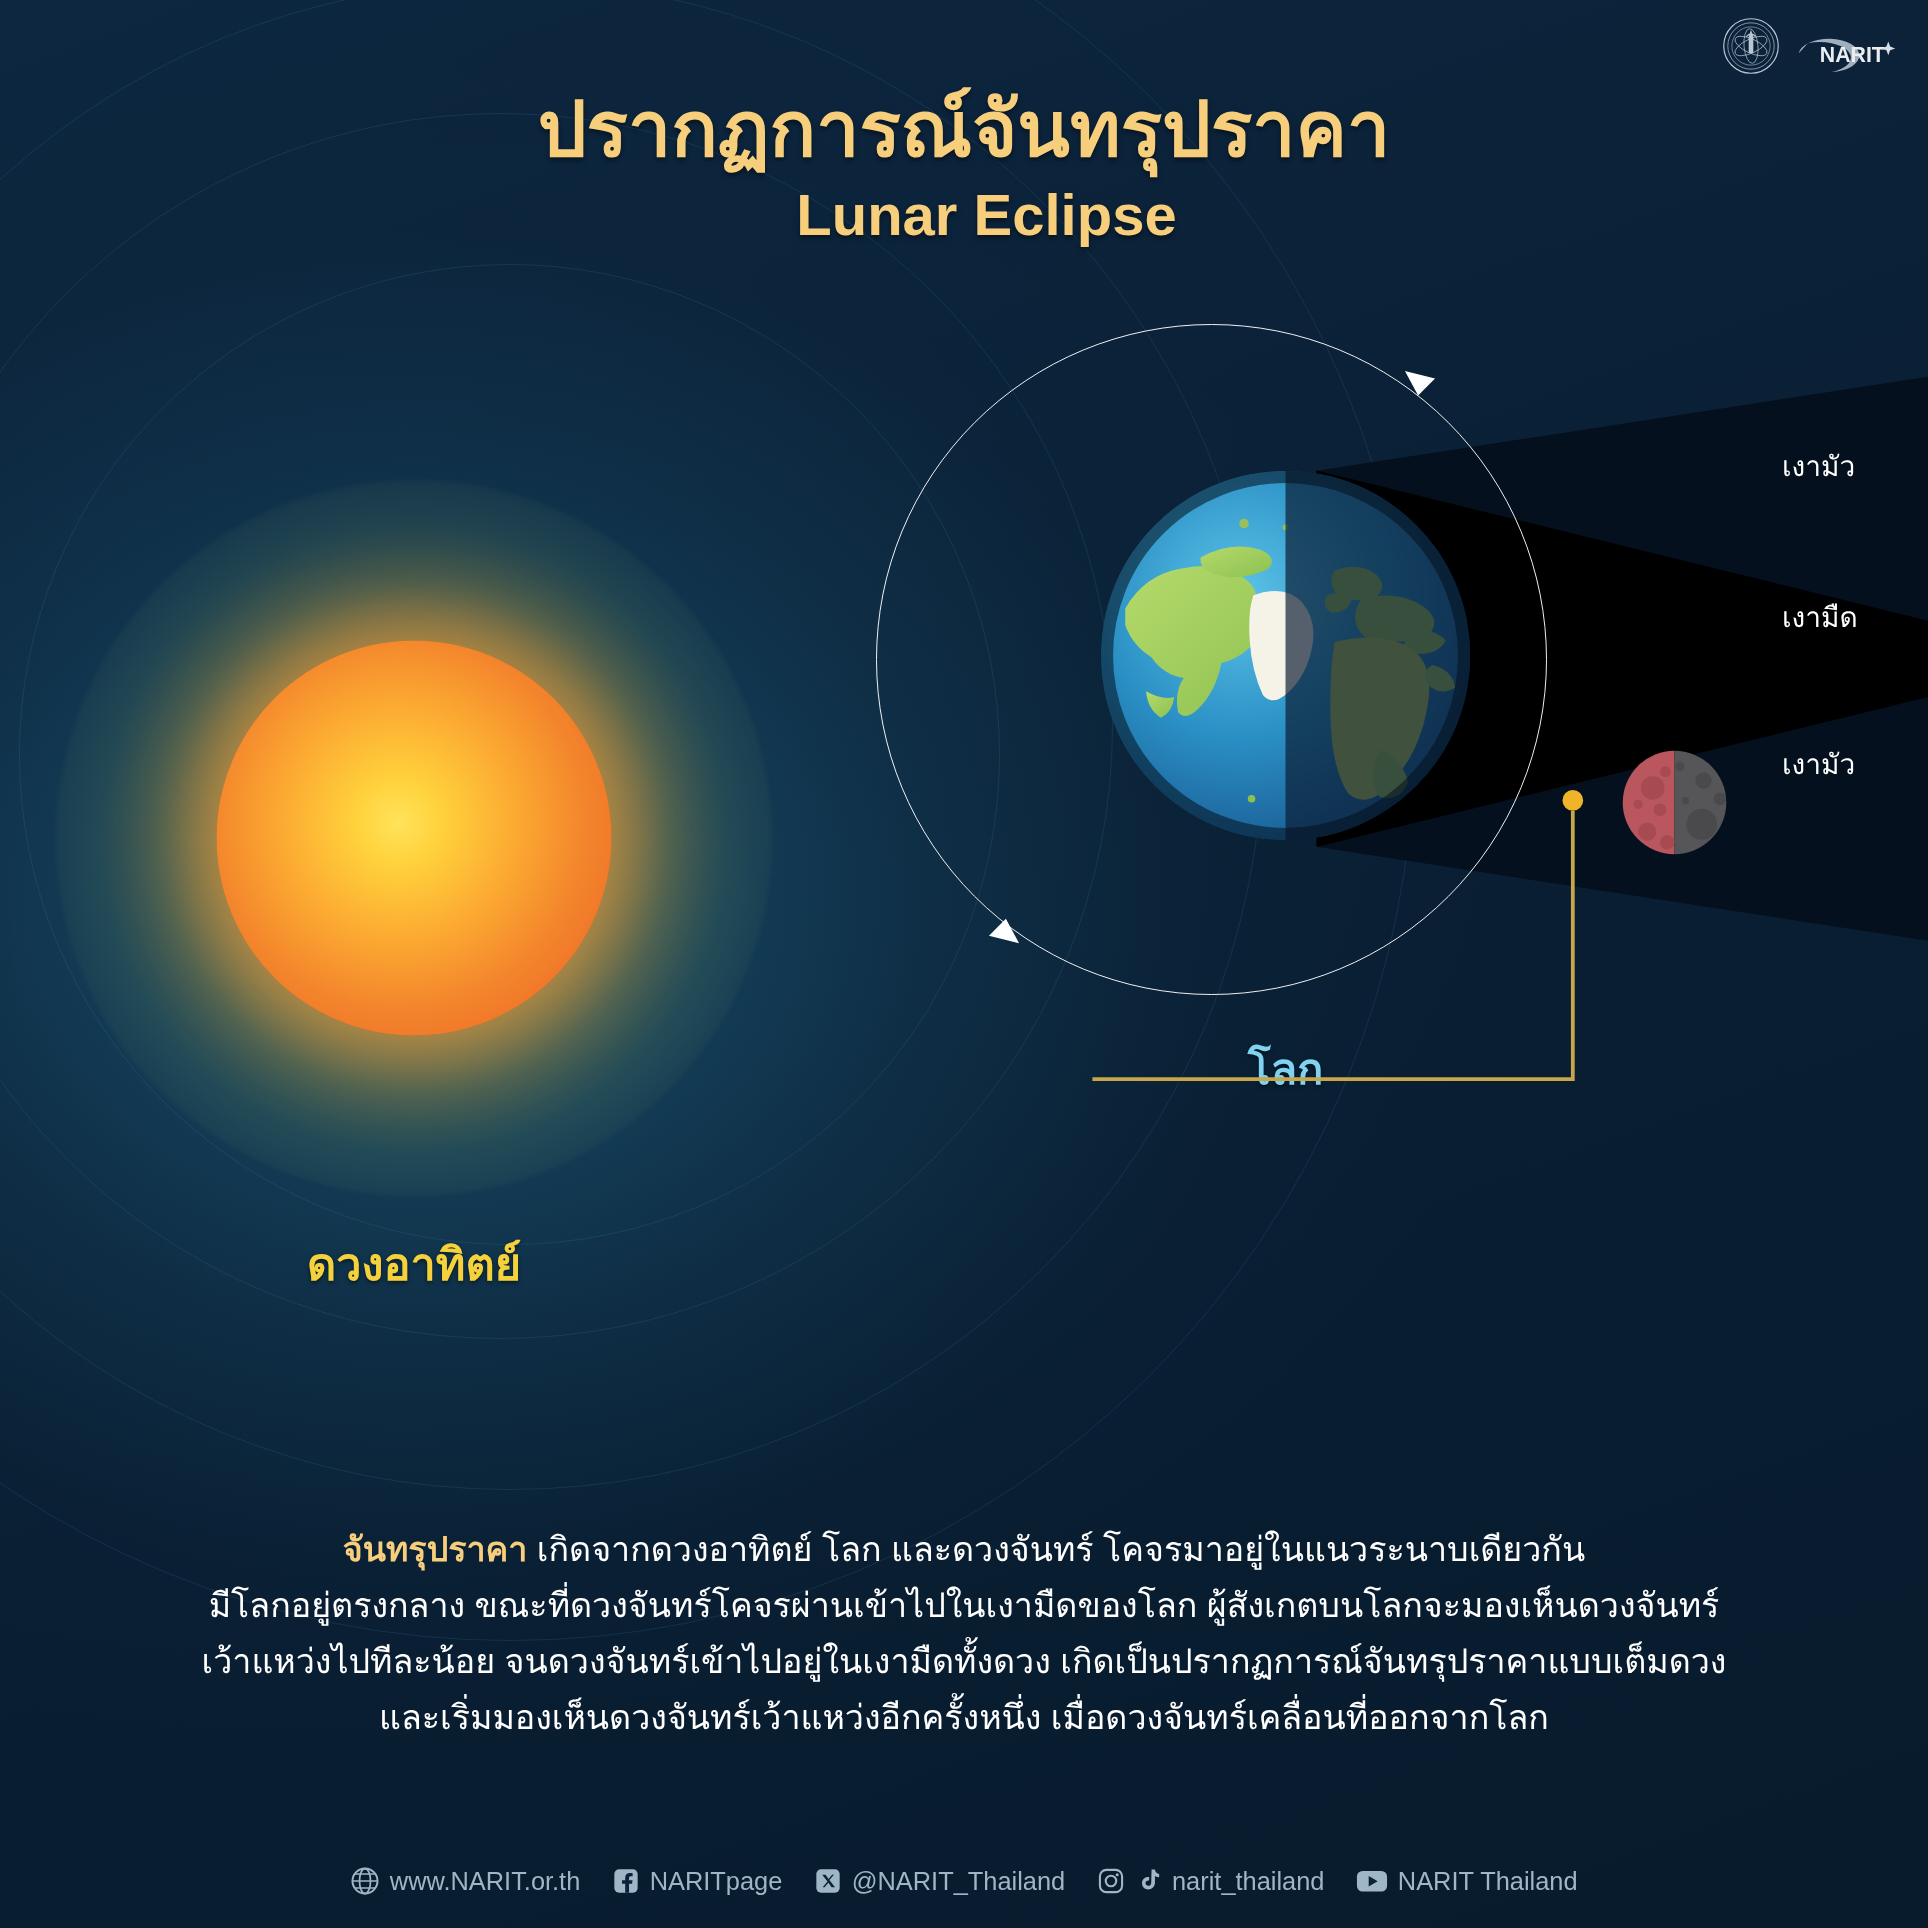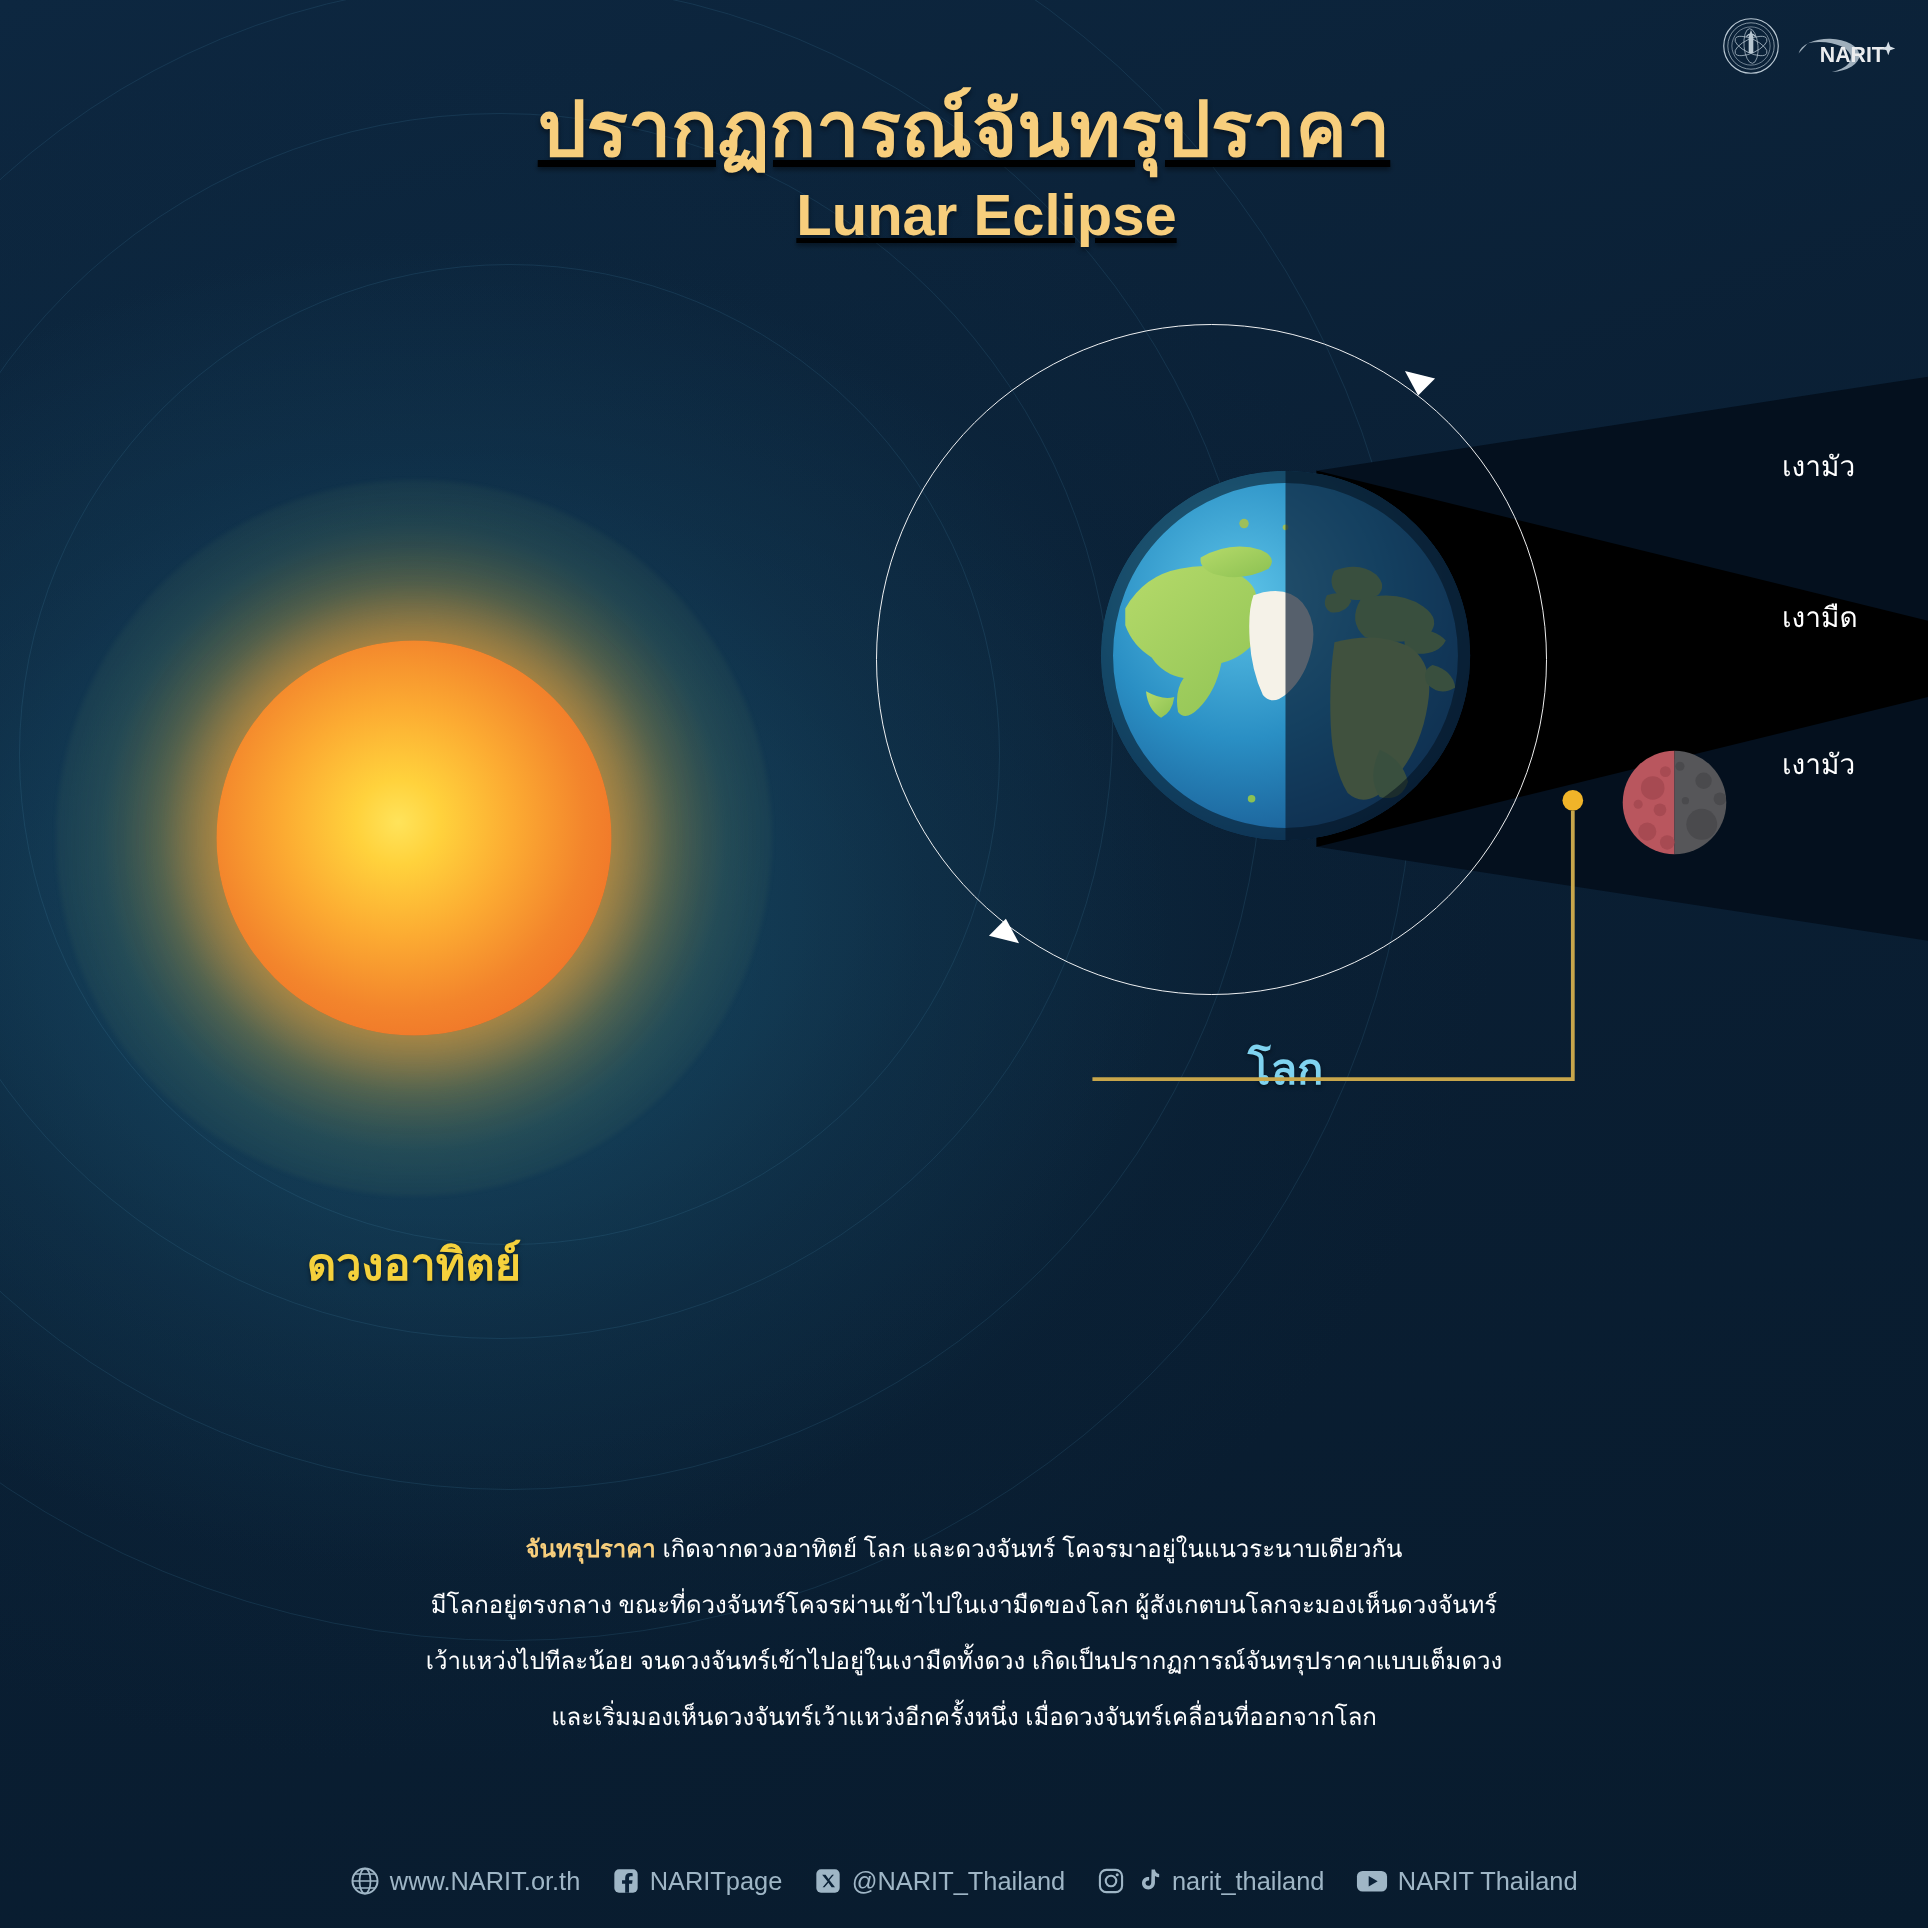--- a/index.html
+++ b/index.html
@@ -16,21 +16,21 @@
     background:
       radial-gradient(ellipse 1412px 1130px at 22% 47%, rgba(30,92,120,.55) 0%, rgba(22,70,98,.32) 34%, rgba(13,45,68,.14) 58%, rgba(10,32,52,0) 76%),
       radial-gradient(ellipse 1036px 942px at 22% 47%, rgba(36,110,140,.40) 0%, rgba(20,64,92,.16) 48%, rgba(10,32,52,0) 72%),
       linear-gradient(160deg,#0d2740 0%,#0a1f34 45%,#081b2d 100%);
   }
   .ring{position:absolute;border-radius:50%;border:0.9px solid rgba(70,140,175,.17);}
   
   #logo{position:absolute;right:24.5px;top:17px;display:flex;align-items:flex-end;gap:13px;opacity:.92;}
   #logo .seal{width:58px;height:58px;}
   #logo .wordmark{width:111px;height:43px;}
-  #title-block{position:absolute;top:89px;left:0;width:100%;text-align:center;text-decoration:underline;}
+  #title-block{position:absolute;top:89px;left:0;width:100%;text-align:center;}
   #title{
     font-size:77px;font-weight:700;color:#f7ce7c;line-height:1.05;letter-spacing:0px;
     text-shadow:0 2.8px 5.6px rgba(0,0,0,.45);
   }
   #subtitle{
     font-size:58px;font-weight:700;color:#f7ce7c;margin-top:11.3px;
     text-shadow:0 2.8px 5.6px rgba(0,0,0,.45);
     padding-left:45px;
   }
   
@@ -83,21 +83,21 @@
   #label-pen-bottom{left:1782px;top:460px;}
   
   #callout-line{position:absolute;left:1083px;top:330px;width:584px;height:471px;}
   #callout-text{
     position:absolute;left:1163px;top:1017px;width:527px;text-align:right;
     font-size:41px;color:#ffffff;font-weight:400;
   }
   
   #para{
     position:absolute;left:0;top:1521px;width:1928px;text-align:center;
-    font-size:24px;line-height:56px;color:#ffffff;font-weight:400;
+    font-size:34px;line-height:56px;color:#ffffff;font-weight:400;
   }
   #para .hl{color:#f7ce7c;font-weight:700;}
   
   #footer{
     position:absolute;left:0;bottom:32px;width:1928px;
     display:flex;align-items:center;justify-content:center;gap:32px;
     color:#9fb6c6;font-size:25.4px;
   }
   #footer .grp{display:flex;align-items:center;gap:9.4px;}
   #footer svg{display:block;}

